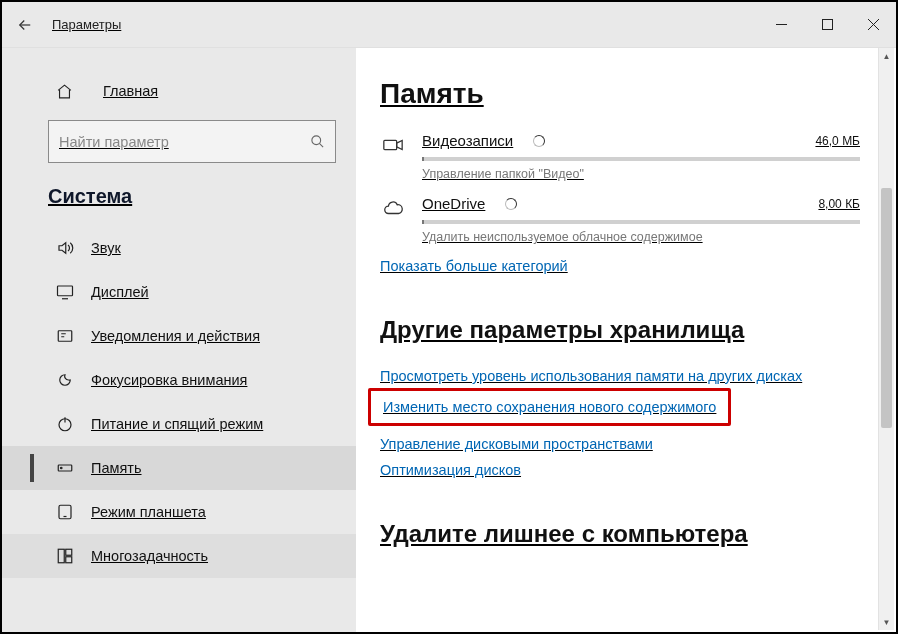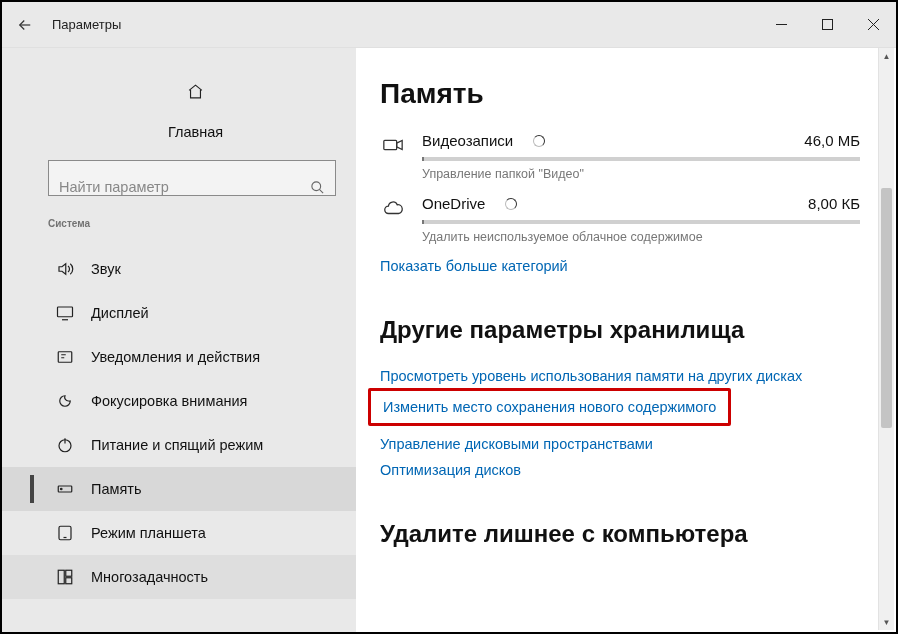--- a/index.html
+++ b/index.html
@@ -1,58 +1,58 @@
 <!DOCTYPE html>
 <html><head>
 <meta charset="utf-8">
 <style>
   * { box-sizing: border-box; margin: 0; padding: 0; }
   html, body { width: 904px; height: 640px; font-family: "Segoe UI", Arial, sans-serif; background: #fff; overflow: hidden; }
-  .frame { width: 898px; height: 634px; border: 2px solid #000; position: relative; display: flex; flex-direction: column; background: #fff; }
+  .frame { width: 898px; height: 634px; border: 2px solid #000; position: relative; display: flex; flex-direction: column; background: #fff; text-decoration: underline; }
   @keyframes spin { from{transform:rotate(0)} to{transform:rotate(360deg)} }
 
   
   .titlebar { height: 46px; display: flex; align-items: center; background: #e9e9e9; border-bottom: 1px solid #e0e0e0; }
   .titlebar .back { width: 46px; display:flex; align-items:center; justify-content:center; font-size:18px; color:#333; }
   .titlebar .title { font-size: 13px; color:#222; flex: 0 0 auto; margin-left: 4px; }
   .titlebar .spacer { flex: 1; }
   .win-btn { width: 46px; height: 46px; display:flex; align-items:center; justify-content:center; color:#222; font-size:13px; }
 
   .body { flex:1; display:flex; min-height:0; }
 
   
   .sidebar { width: 354px; background: #e9e9e9; padding-top: 30px; position: relative; display:flex; flex-direction:column; }
-  .home-row { display:flex; align-items:center; gap:24px; padding: 4px 20px 18px 53px; flex-direction: column; }
+  .home-row { display:flex; align-items:center; gap:30px; padding: 4px 20px 18px 53px; }
   .home-row .icon { width: 18px; height:18px; display:flex;align-items:center;justify-content:center; }
   .home-row .label { font-size:14.5px; color:#111; }
 
-  .searchbox { margin: 2px 20px 22px 46px; height: 36px; border:1px solid #8a8a8a; background:#f3f3f3; display:flex; align-items:flex-end; padding: 0 10px; }
+  .searchbox { margin: 2px 20px 22px 46px; height: 43px; border:1px solid #8a8a8a; background:#f3f3f3; display:flex; align-items:center; padding: 0 10px; }
   .searchbox input { flex:1; border:none; background:transparent; font-size:14.5px; color:#666; outline:none; }
   .searchbox input::placeholder { color:#888; }
   .searchbox .sicon { font-size:15px; color:#555; padding-left:6px; }
 
-  .section-title { font-weight:600; font-size:10px; color:#737373; padding: 0 0 18px 46px; }
+  .section-title { font-weight:600; font-size:20px; color:#0f172a; padding: 0 0 18px 46px; }
 
   .nav { list-style:none; }
   .nav li { display:flex; align-items:center; gap:16px; height:44px; padding-left:53px; font-size:14.5px; color:#111; cursor:pointer; position:relative; }
   .nav li .icon { width:20px; display:flex; align-items:center; justify-content:center; }
   .nav li.active { background:#d8d8d8; }
   .nav li.active::before { content:""; position:absolute; left:28px; top:8px; bottom:8px; width:4px; background:#444; }
   .nav li.hover { background:#dedede;gap:16px; }
 
   
   .content { flex:1; padding: 30px 36px 0 24px; overflow:hidden; color:#111; }
   .content h1 { font-size:28px; font-weight:600; margin-bottom: 22px; }
   .cat-row { display:flex; gap:16px; align-items:flex-start; margin-bottom: 14px; }
   .cat-icon { width:26px; padding-top:2px; color:#333; display:flex; justify-content:center; }
   .cat-body { flex:1; }
   .cat-head { display:flex; align-items:center; }
   .cat-name { font-size:15px; color:#111; }
   .cat-spinner { width:12px;height:12px; border:1.5px solid #bbb; border-top-color:#333; border-right-color:#333; border-radius:50%; margin-left:20px; animation: spin 1s linear infinite; }
-  .cat-size { margin-left:auto; font-size:15px; }
+  .cat-size { margin-left:auto; font-size:12px; }
   .cat-bar { height:4px; background:#d0d0d0; margin:8px 0 6px 0; position:relative; }
   .cat-bar .fill { position:absolute; left:0; top:0; bottom:0; width:0.5%; background:#777; }
   .cat-sub { font-size:12.5px; color:#777; }
   .link { color:#0066b4; font-size:14.5px; cursor:pointer; margin-top:6px; display:block; }
 
   .content h2 { font-size:24px; font-weight:600; margin: 42px 0 18px 0; }
   .link-list { display:flex; flex-direction:column; gap:4px; }
 
   .highlight-box { border:3.5px solid #c00; border-radius:2px; padding: 8px 12px; margin-left:-12px; width: fit-content; min-width: 360px; }
   .highlight-box .link { margin:0; }

